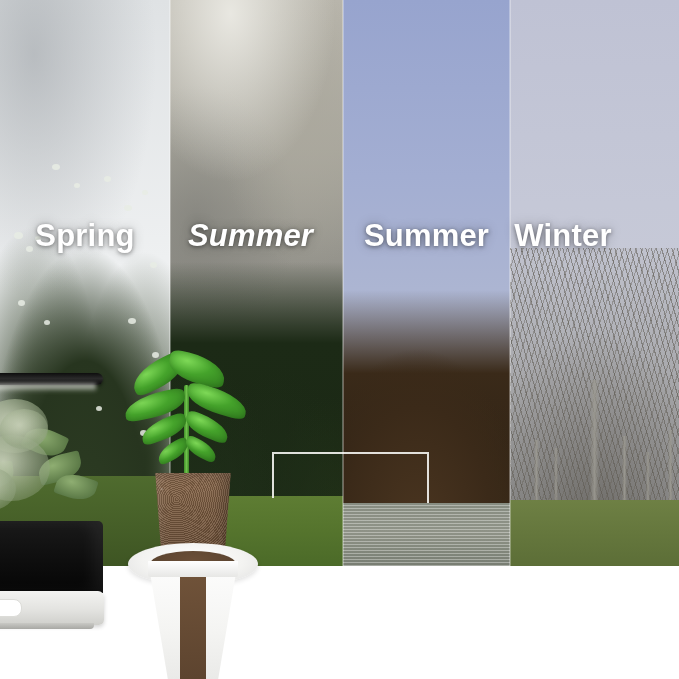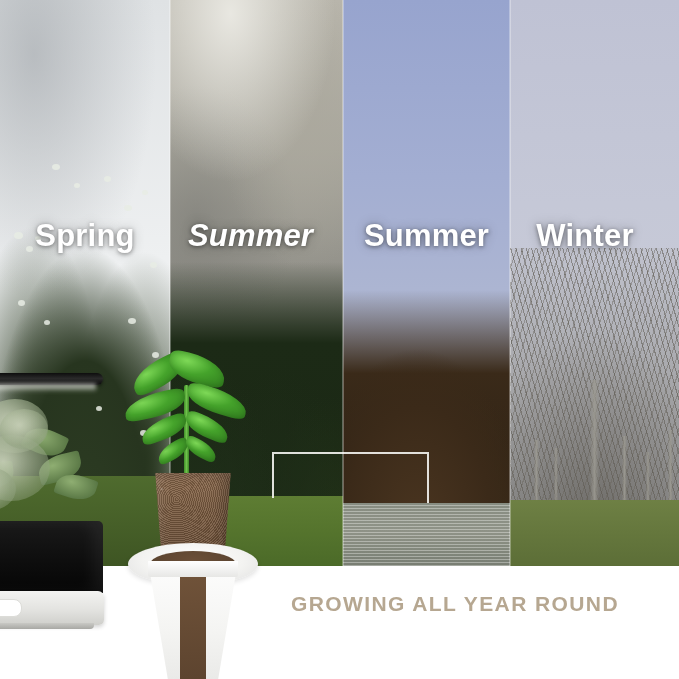--- a/index.html
+++ b/index.html
@@ -402,24 +402,23 @@
     </div>
 
     <div class="seam" style="left:169px;"></div>
     <div class="seam" style="left:342px;"></div>
     <div class="seam" style="left:509px;"></div>
   </div>
 
   <div class="season-label" style="left:0px;   width:170px;">Spring</div>
   <div class="season-label" style="left:164px; width:173px;font-style:italic;">Summer</div>
   <div class="season-label" style="left:343px; width:167px;">Summer</div>
-  <div class="season-label" style="left:506px; width:158px;">Winter</div>
+  <div class="season-label" style="left:484px; width:158px;">Winter</div>
 
   <div id="bottom-band"></div>
-  <div id="tagline">GROWING ALL YEAR ROUND</div>
 
   <div id="garden-unit">
     <div id="unit-herbs">
       <div class="herb-leaf" style="left:20px;  top:30px;  width:44px; height:30px; transform:rotate(-18deg);"></div>
 
       <div class="herb-leaf" style="left:36px;  top:74px;  width:40px; height:26px; transform:rotate(-8deg);"></div>
       <div class="herb-leaf" style="left:86px;  top:40px;  width:42px; height:26px; transform:rotate(24deg);"></div>
       <div class="herb-leaf" style="left:100px; top:66px;  width:44px; height:26px; transform:rotate(-14deg);"></div>
       <div class="herb-leaf" style="left:118px; top:86px;  width:40px; height:24px; transform:rotate(18deg);"></div>
       <div class="herb-frond" style="left:44px;  top:10px;  width:66px; height:54px;"></div>

